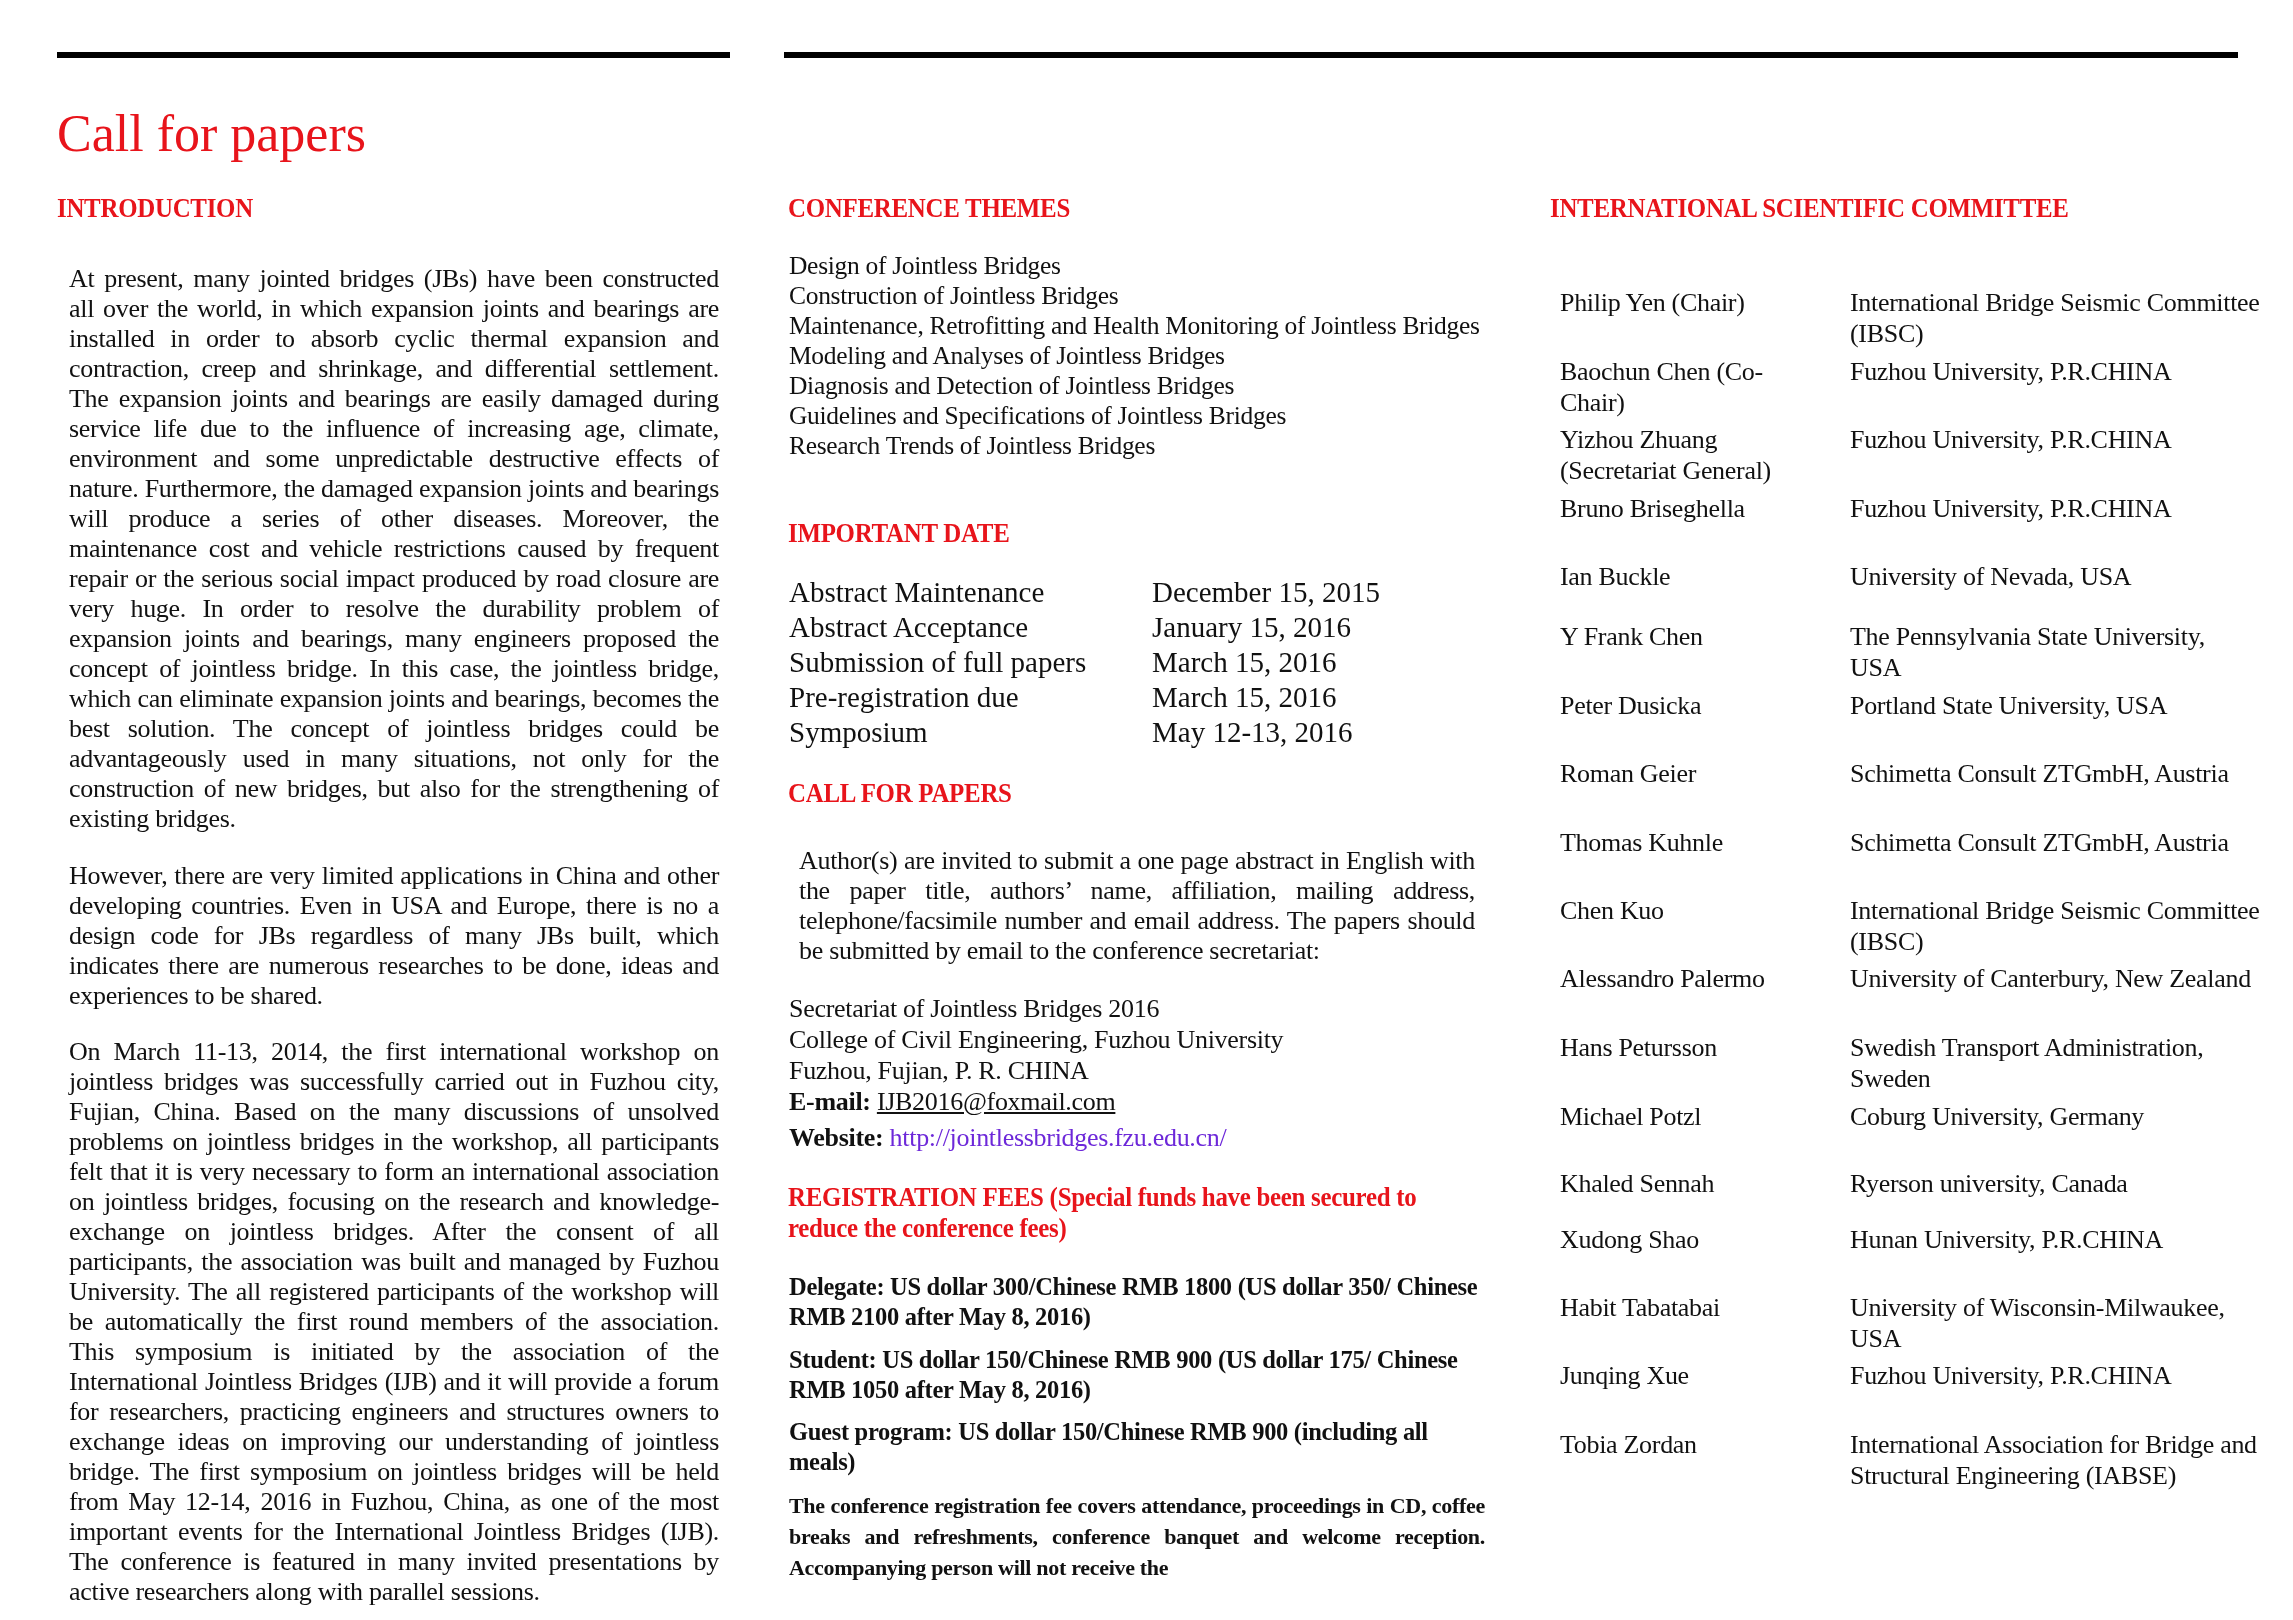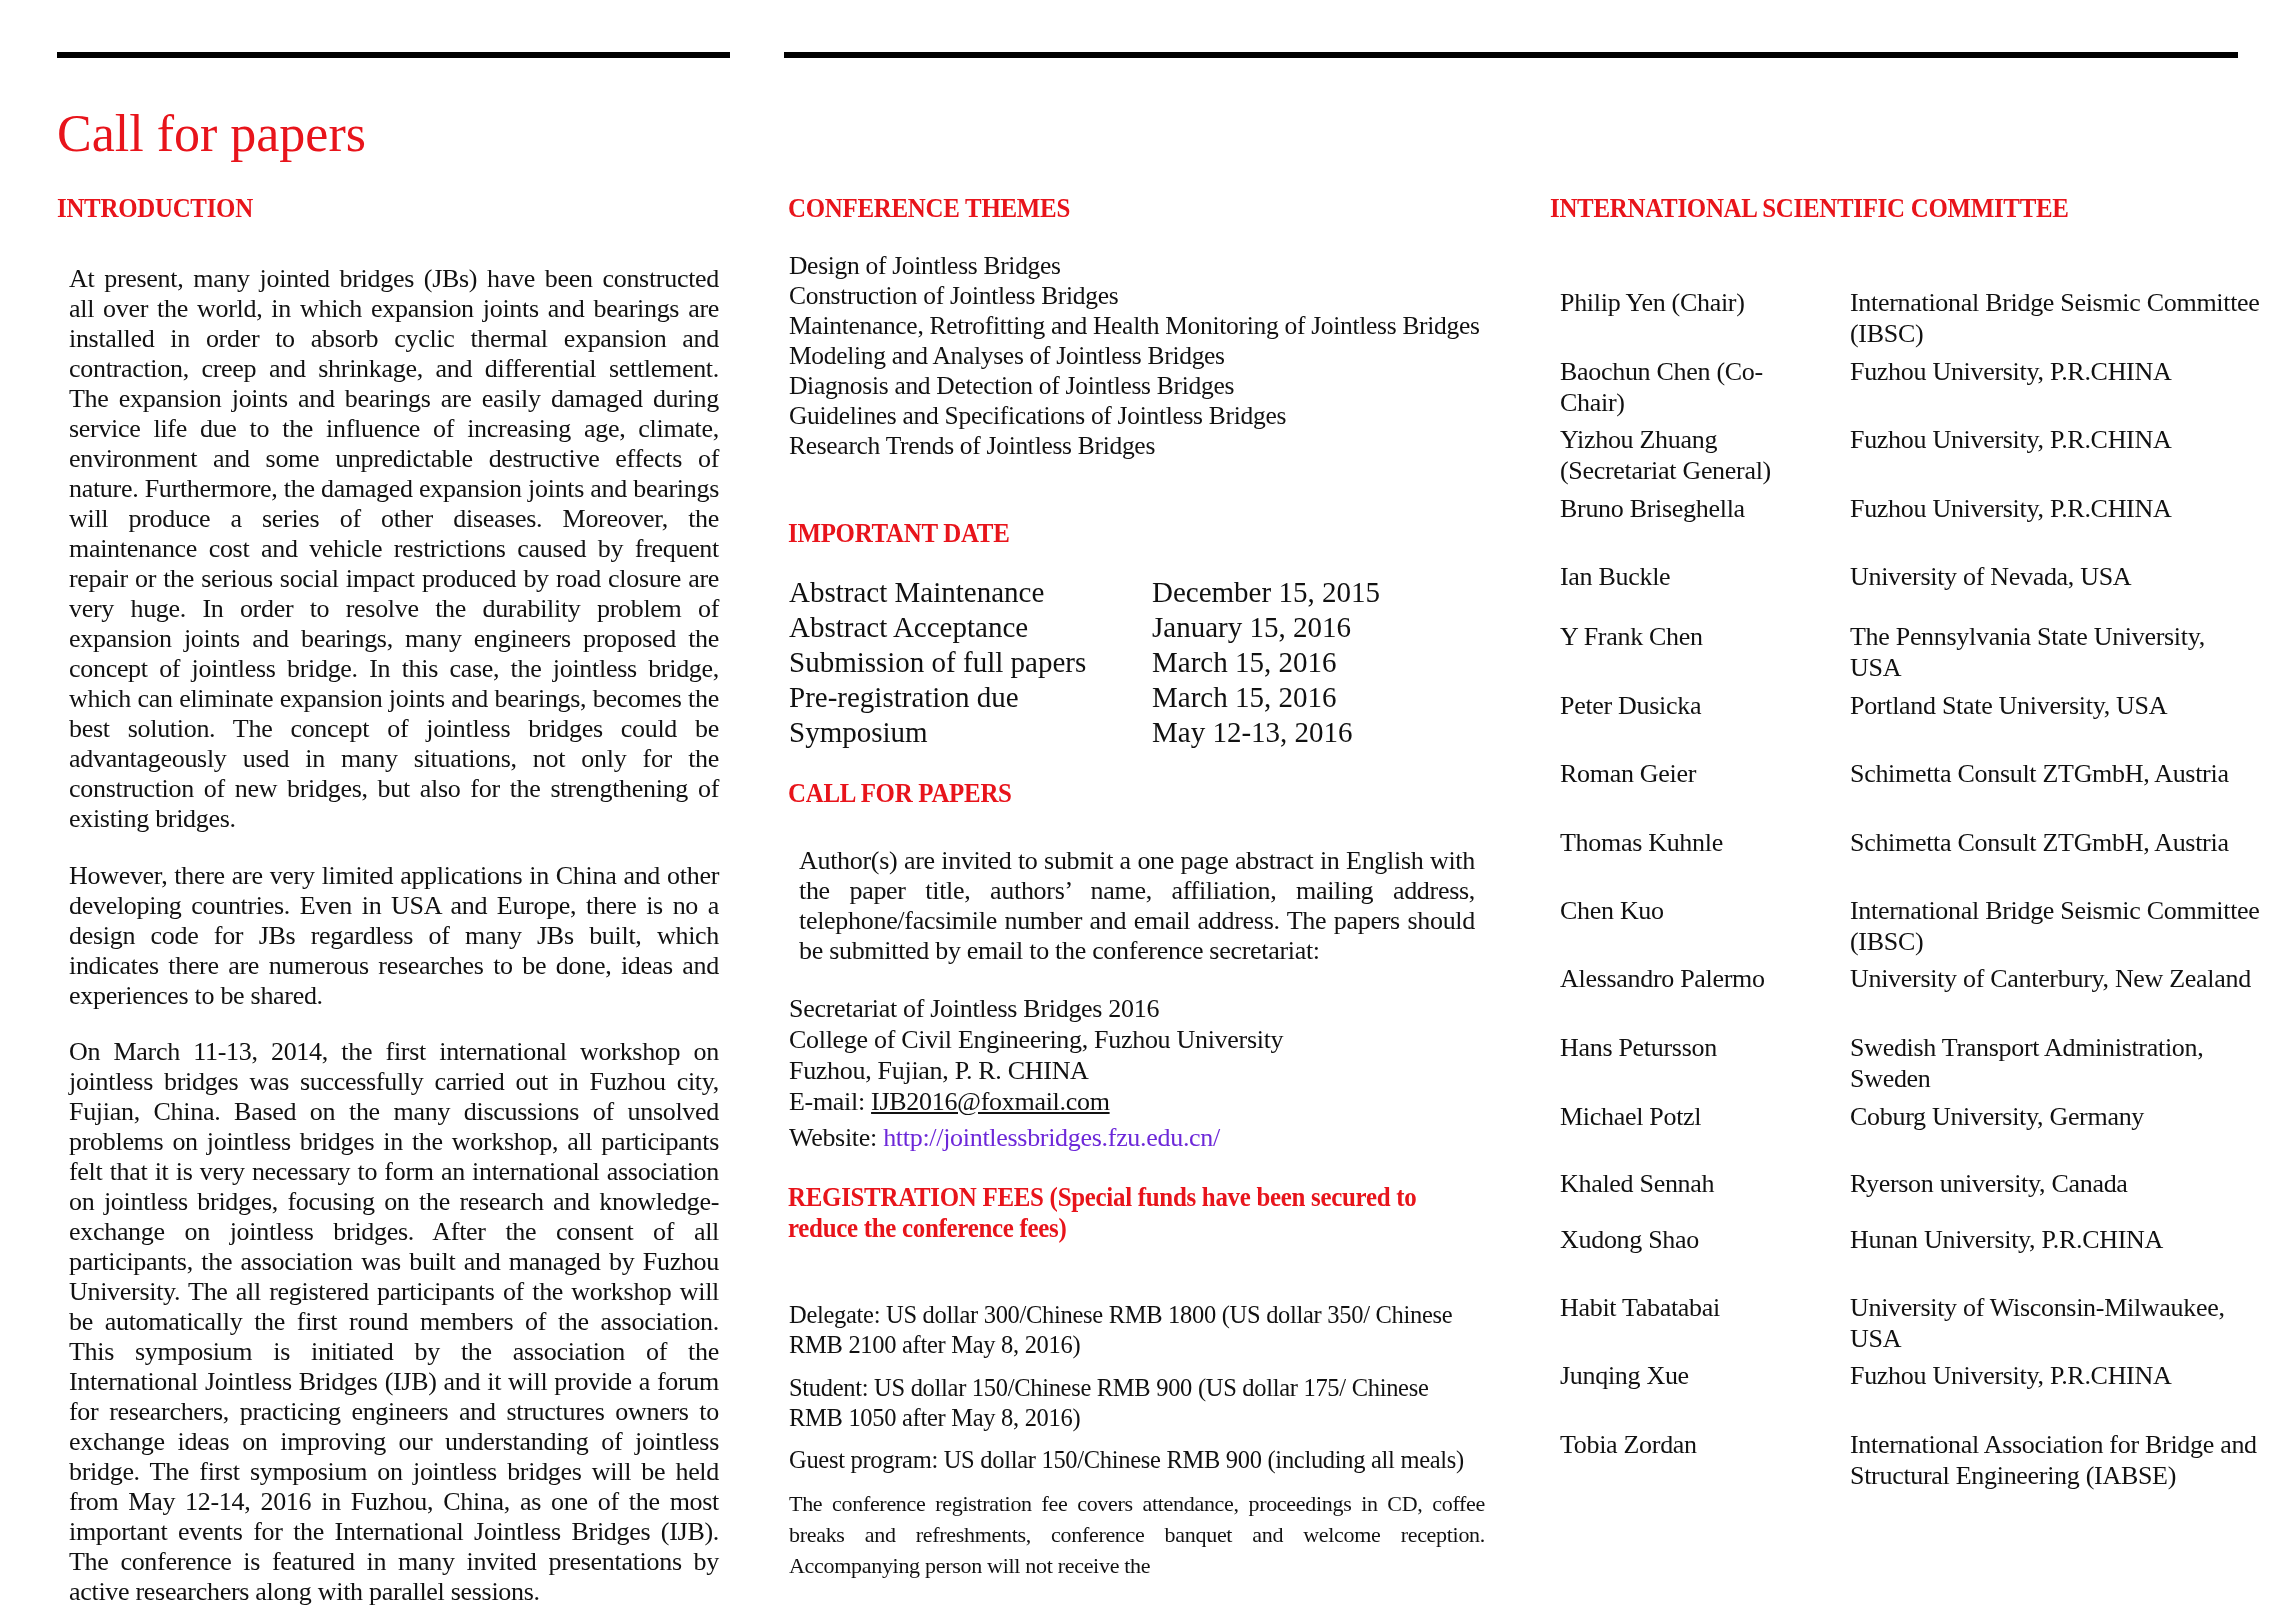--- a/index.html
+++ b/index.html
@@ -21,21 +21,21 @@
     font-size: 26px; line-height: 30px; text-align: justify; margin: 10px;
     letter-spacing: -0.3px;
   }
   .para { margin: 0 0 26.5px 0; }
   .themes-list { list-style: none; margin: 0; padding: 0; font-size: 25.5px; line-height: 30px; letter-spacing: -0.3px; }
   .themes-list li { text-align: justify; text-align-last: left; }
   .dates-table { border-collapse: collapse; font-size: 29px; line-height: 35px; }
   .dates-table td { padding: 0; vertical-align: top; }
   .dates-table td.label { width: 363px; }
   .contact-line { font-size: 26px; line-height: 31px; letter-spacing: -0.3px; }
-  .contact-line b { font-weight: normal; }
+  .contact-line b { font-weight: bold; }
   .email-link { color: #111111; text-decoration: underline; margin-top: 15px; }
   .web-link { color: #6d28d9; text-decoration: none; }
   .fee-item { font-size: 24.5px; line-height: 30px; margin: 0 0 12.7px 0; letter-spacing: -0.3px; }
   .fee-note { font-size: 22px; line-height: 31px; margin: 0; text-align: justify; letter-spacing: -0.3px; }
   .committee-row { position: absolute; left: 0; width: 686px; font-size: 26px; line-height: 31px; letter-spacing: -0.3px; }
   .committee-name { position: absolute; left: 0; width: 255px; }
   .committee-aff { position: absolute; left: 290px; width: 412px; }
 </style>
 </head>
 <body>
@@ -107,21 +107,21 @@
       <a class="email-link">IJB2016@foxmail.com</a>
     </div>
     <div class="contact-line" style="margin-top:5.9px;">
       <b>Website:</b>
       <a class="web-link">http://jointlessbridges.fzu.edu.cn/</a>
     </div>
   </div>
 </div>
 
 <h2 class="heading" style="left:788px; top:1182px; width:706px; white-space:normal; line-height:31px;">REGISTRATION FEES (Special funds have been secured to reduce the conference fees)</h2>
-<div class="col" style="left:789px; top:1300px; width:696px;">
+<div class="col" style="left:789px; top:1272px; width:696px;font-weight:bold;">
   <div id="fees-list">
       <p class="fee-item">Delegate: US dollar 300/Chinese RMB 1800 (US dollar 350/ Chinese RMB 2100 after May 8, 2016)</p>
       <p class="fee-item">Student: US dollar 150/Chinese RMB 900 (US dollar 175/ Chinese RMB 1050 after May 8, 2016)</p>
       <p class="fee-item">Guest program: US dollar 150/Chinese RMB 900 (including all meals)</p>
     </div>
   <p class="fee-note">The conference registration fee covers attendance, proceedings in CD, coffee breaks and refreshments, conference banquet and welcome reception. Accompanying person will not receive the</p>
 </div>
 
 <h2 class="heading" style="left:1550px; top:193px;">INTERNATIONAL SCIENTIFIC COMMITTEE</h2>
 <div class="col" id="committee-list" style="left:1560px; top:287px; width:686px; height:1274px;">

